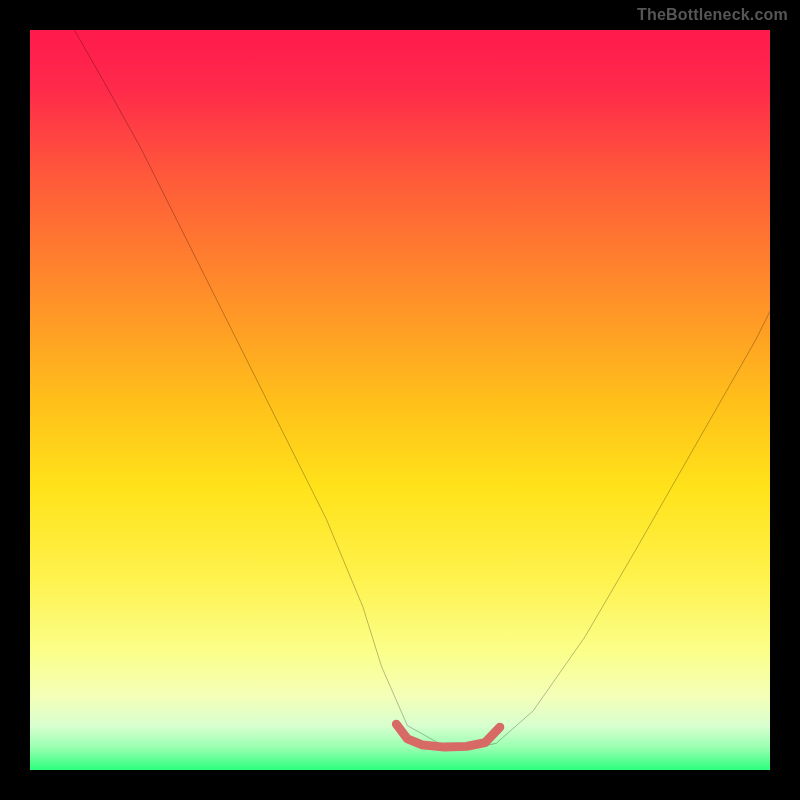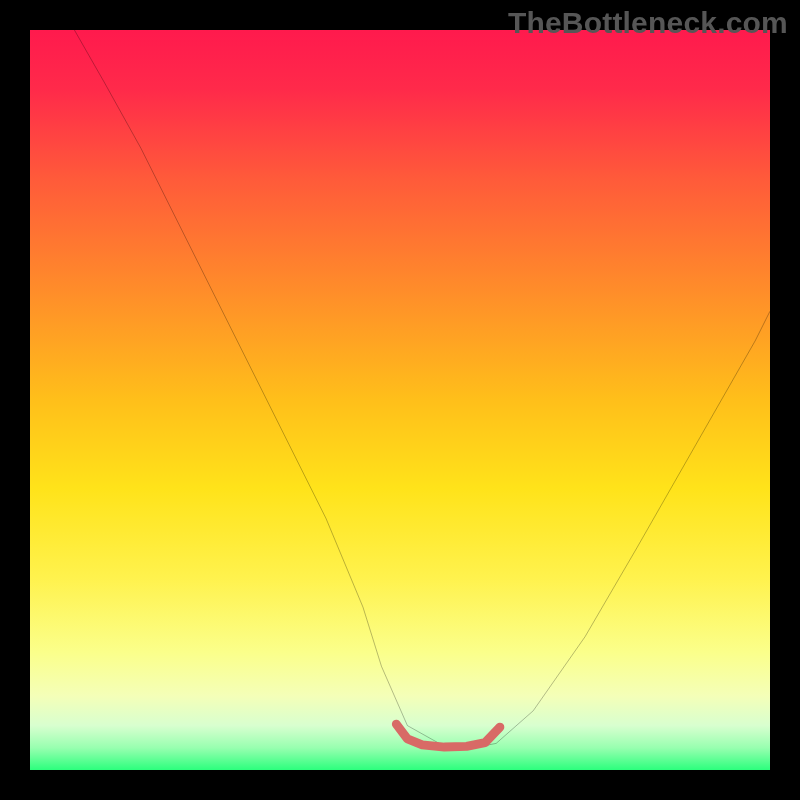--- a/index.html
+++ b/index.html
@@ -14,21 +14,21 @@
     position: relative;
     width: 800px;
     height: 800px;
     background: #000;
   }
   .watermark {
     position: absolute;
     top: 6px;
     right: 12px;
     font-family: Arial, Helvetica, sans-serif;
-    font-size: 30px;
+    font-size: 16px;
     font-weight: bold;
     color: #565656;
     letter-spacing: 0.2px;
     z-index: 10;
   }
   svg.plot {
     position: absolute;
     left: 30px;
     top: 30px;
     width: 740px;

